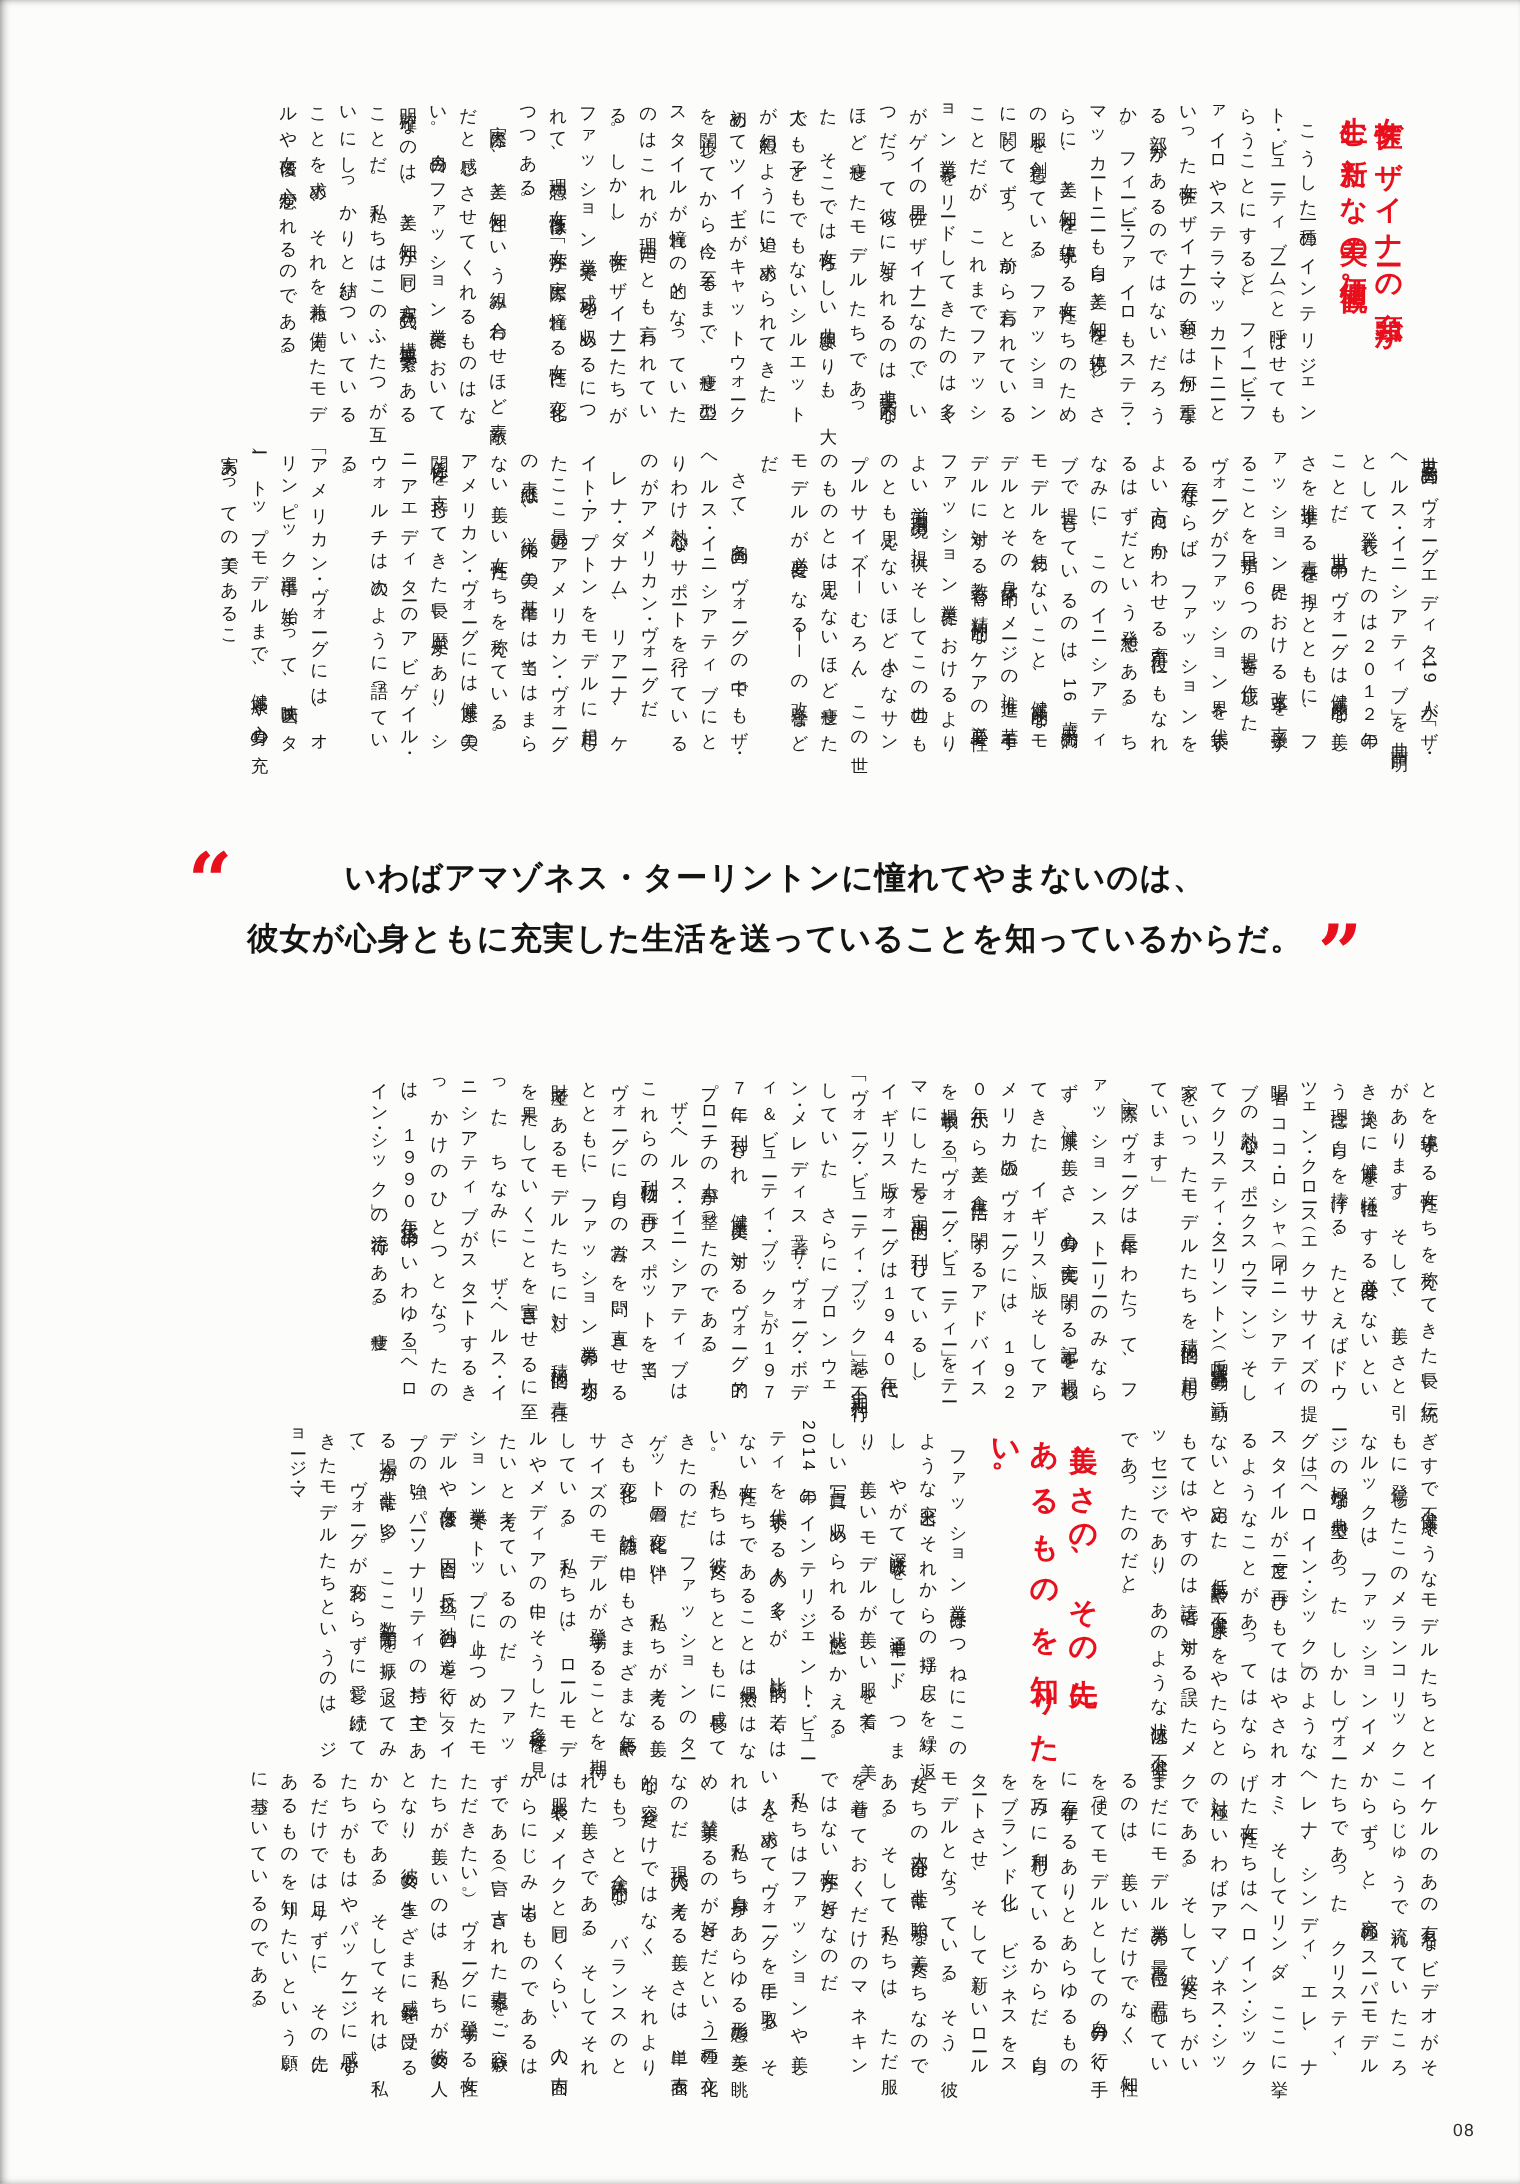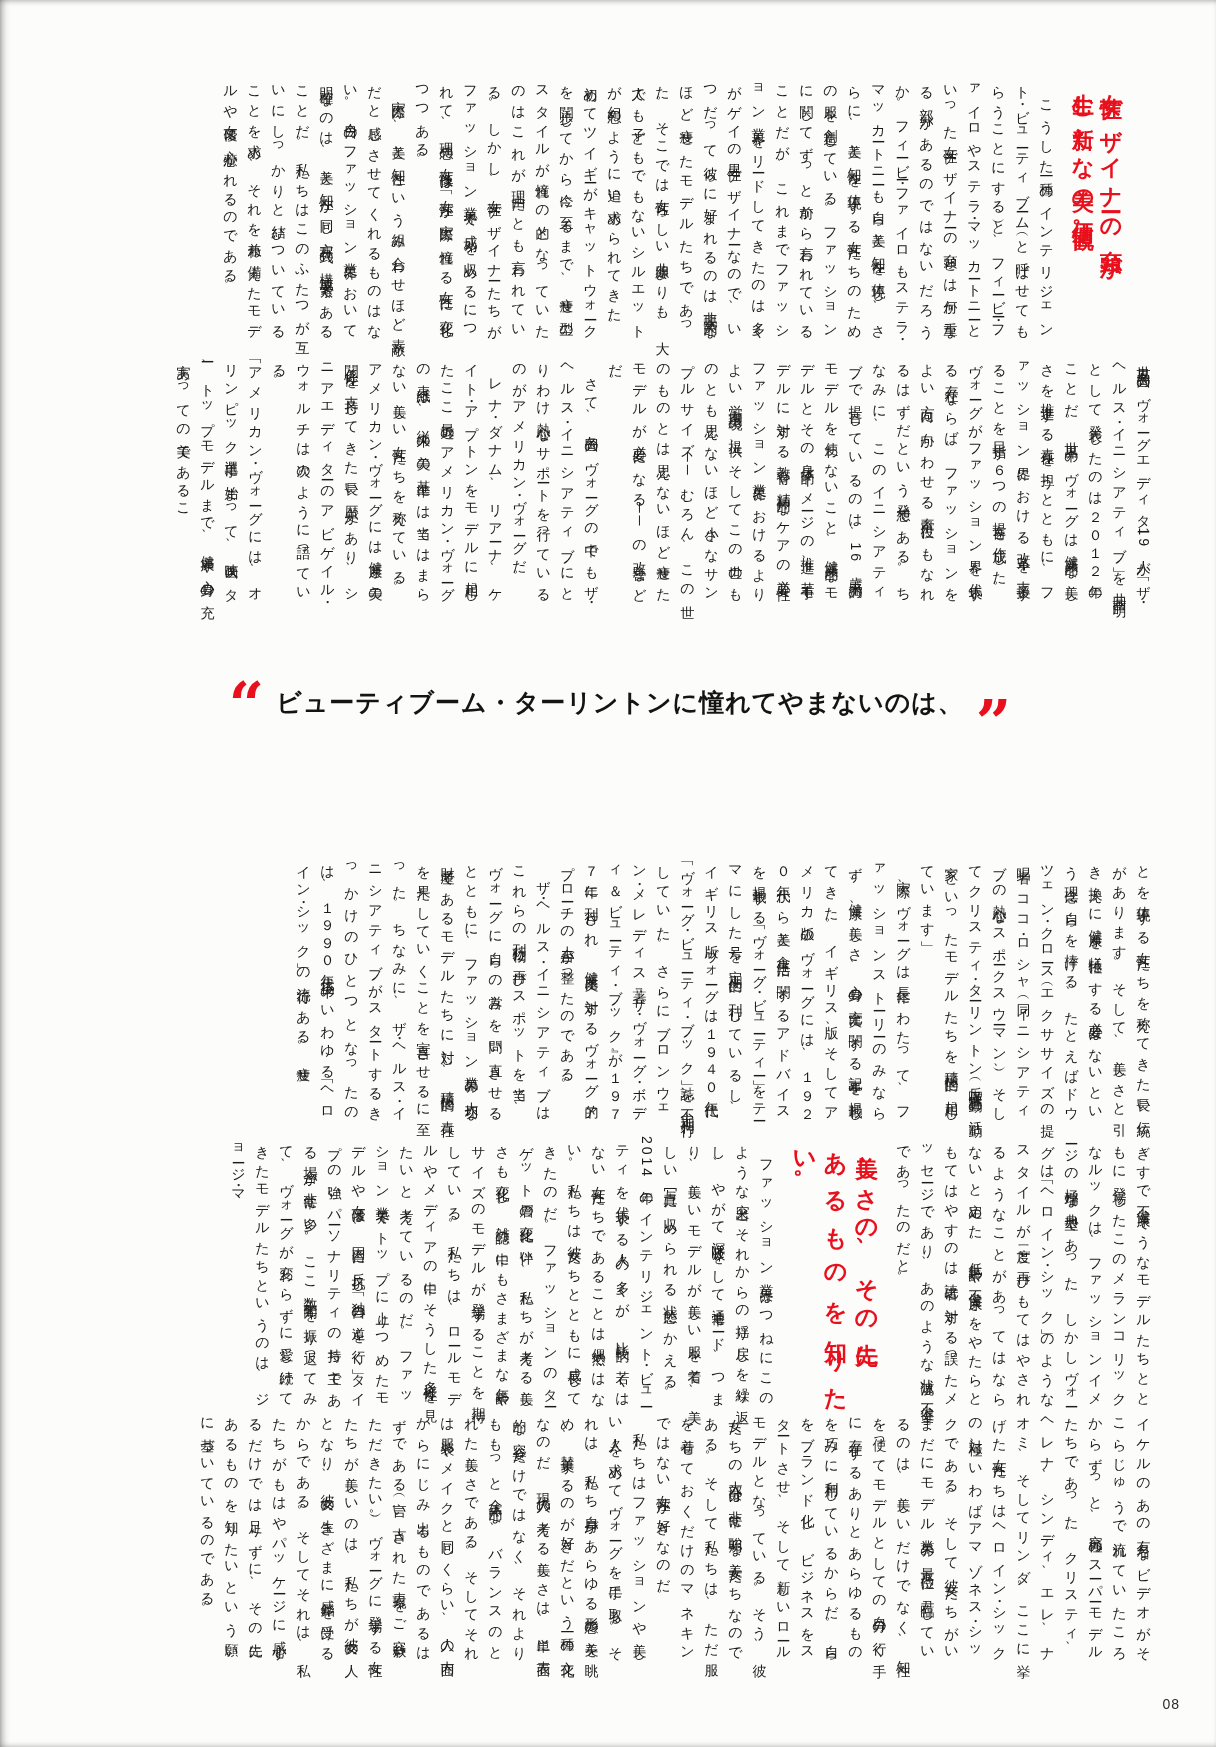--- a/index.html
+++ b/index.html
@@ -67,21 +67,21 @@
 
   <section class="dan" id="dan2">
     <p>世界各国のヴォーグエディター19人が「ザ・ヘルス・イニシアティブ」を共同声明として発表したのは２０１２年のことだ。世界中のヴォーグは健康的な美しさを推進する責任を担うとともに、ファッション界における改革を支援することを目指す６つの提言を作成した。ヴォーグがファッション界を代表する存在ならば、ファッションをよい方向に向かわせる牽引役にもなれるはずだという発想である。ちなみに、このイニシアティブで提言しているのは、16歳未満のモデルを使わないこと、健康的なモデルとその身体的イメージの推進、若手モデルに対する教育や精神的なケアの必要性、ファッション業界におけるよりよい労働環境の提供、そしてこの世のものとも思えないほど小さなサンプルサイズ──むろん、この世のものとは思えないほど痩せたモデルが必要になる──の改善などだ。</p>
     <p class="ind">さて、各国のヴォーグの中でもザ・ヘルス・イニシアティブにとりわけ熱心なサポートを行っているのがアメリカン・ヴォーグだ。</p>
     <p class="ind">レナ・ダナム、リアーナ、ケイト・アプトンをモデルに起用したここ最近のアメリカン・ヴォーグの表紙は、従来の美の基準には当てはまらない美しい女性たちを称えている。アメリカン・ヴォーグには健康と美の関係性を支持してきた長い歴史があり、シニアエディターのアビゲイル・ウォルチは次のように語っている。</p>
     <p>「アメリカン・ヴォーグには、オリンピック選手に始まって、映画スター、トップモデルまで、健康や心身の充実あっての美であるこ</p>
   </section>
 
   <div class="quote-block">
     <span class="qmark open red">“</span>
-    <div class="quote-text"><span>ビューティブーム・ターリントンに憧れてやまないのは、</span><br></div>
+    <div class="quote-text"><span>いわばアマゾネス・ターリントンに憧れてやまないのは、</span><br><span>彼女が心身ともに充実した生活を送っていることを知っているからだ。</span></div>
     <span class="qmark close red">”</span>
   </div>
 
   <section class="dan" id="dan3">
     <p>とを体現する女性たちを称えてきた長い伝統があります。そして、美しさと引き換えに健康を犠牲にする必要はないという理念に自らを捧げる、たとえばドウツェン・クロース（エクササイズの提唱者）、ココ・ロシャ（同イニシアティブの熱心なスポークスウーマン）、そしてクリスティ・ターリントン（反喫煙運動の活動家）といったモデルたちを積極的に起用しています」</p>
     <p class="ind">実際、ヴォーグは長年にわたって、ファッションストーリーのみならず、健康、美しさ、心身の充実に関する記事を掲載してきた。イギリス版、そしてアメリカ版のヴォーグには、１９２０年代から美と食生活に関するアドバイスを掲載する「ヴォーグ・ビューティー」をテーマにした号を定期的に刊行しているし、イギリス版ヴォーグは１９４０年代に「ヴォーグ・ビューティ・ブック」誌を不定期刊行していた。さらにブロンウェン・メレディス著『ザ・ヴォーグ・ボディ＆ビューティ・ブック』が１９７７年に刊行され、健康美に対するヴォーグ的アプローチの土台が整ったのである。</p>
     <p class="ind">ザ・ヘルス・イニシアティブはこれらの刊行物に再びスポットを当て、ヴォーグに自らの営みを問い直させるとともに、ファッション業界の大切な財産であるモデルたちに対し、積極的に責任を果たしていくことを宣言させるに至った。ちなみに、ザ・ヘルス・イニシアティブがスタートするきっかけのひとつとなったのは、１９９０年代後半のいわゆる「ヘロイン・シック」の流行である。痩せ</p>
   </section>
 
   <section class="dan" id="dan4">

